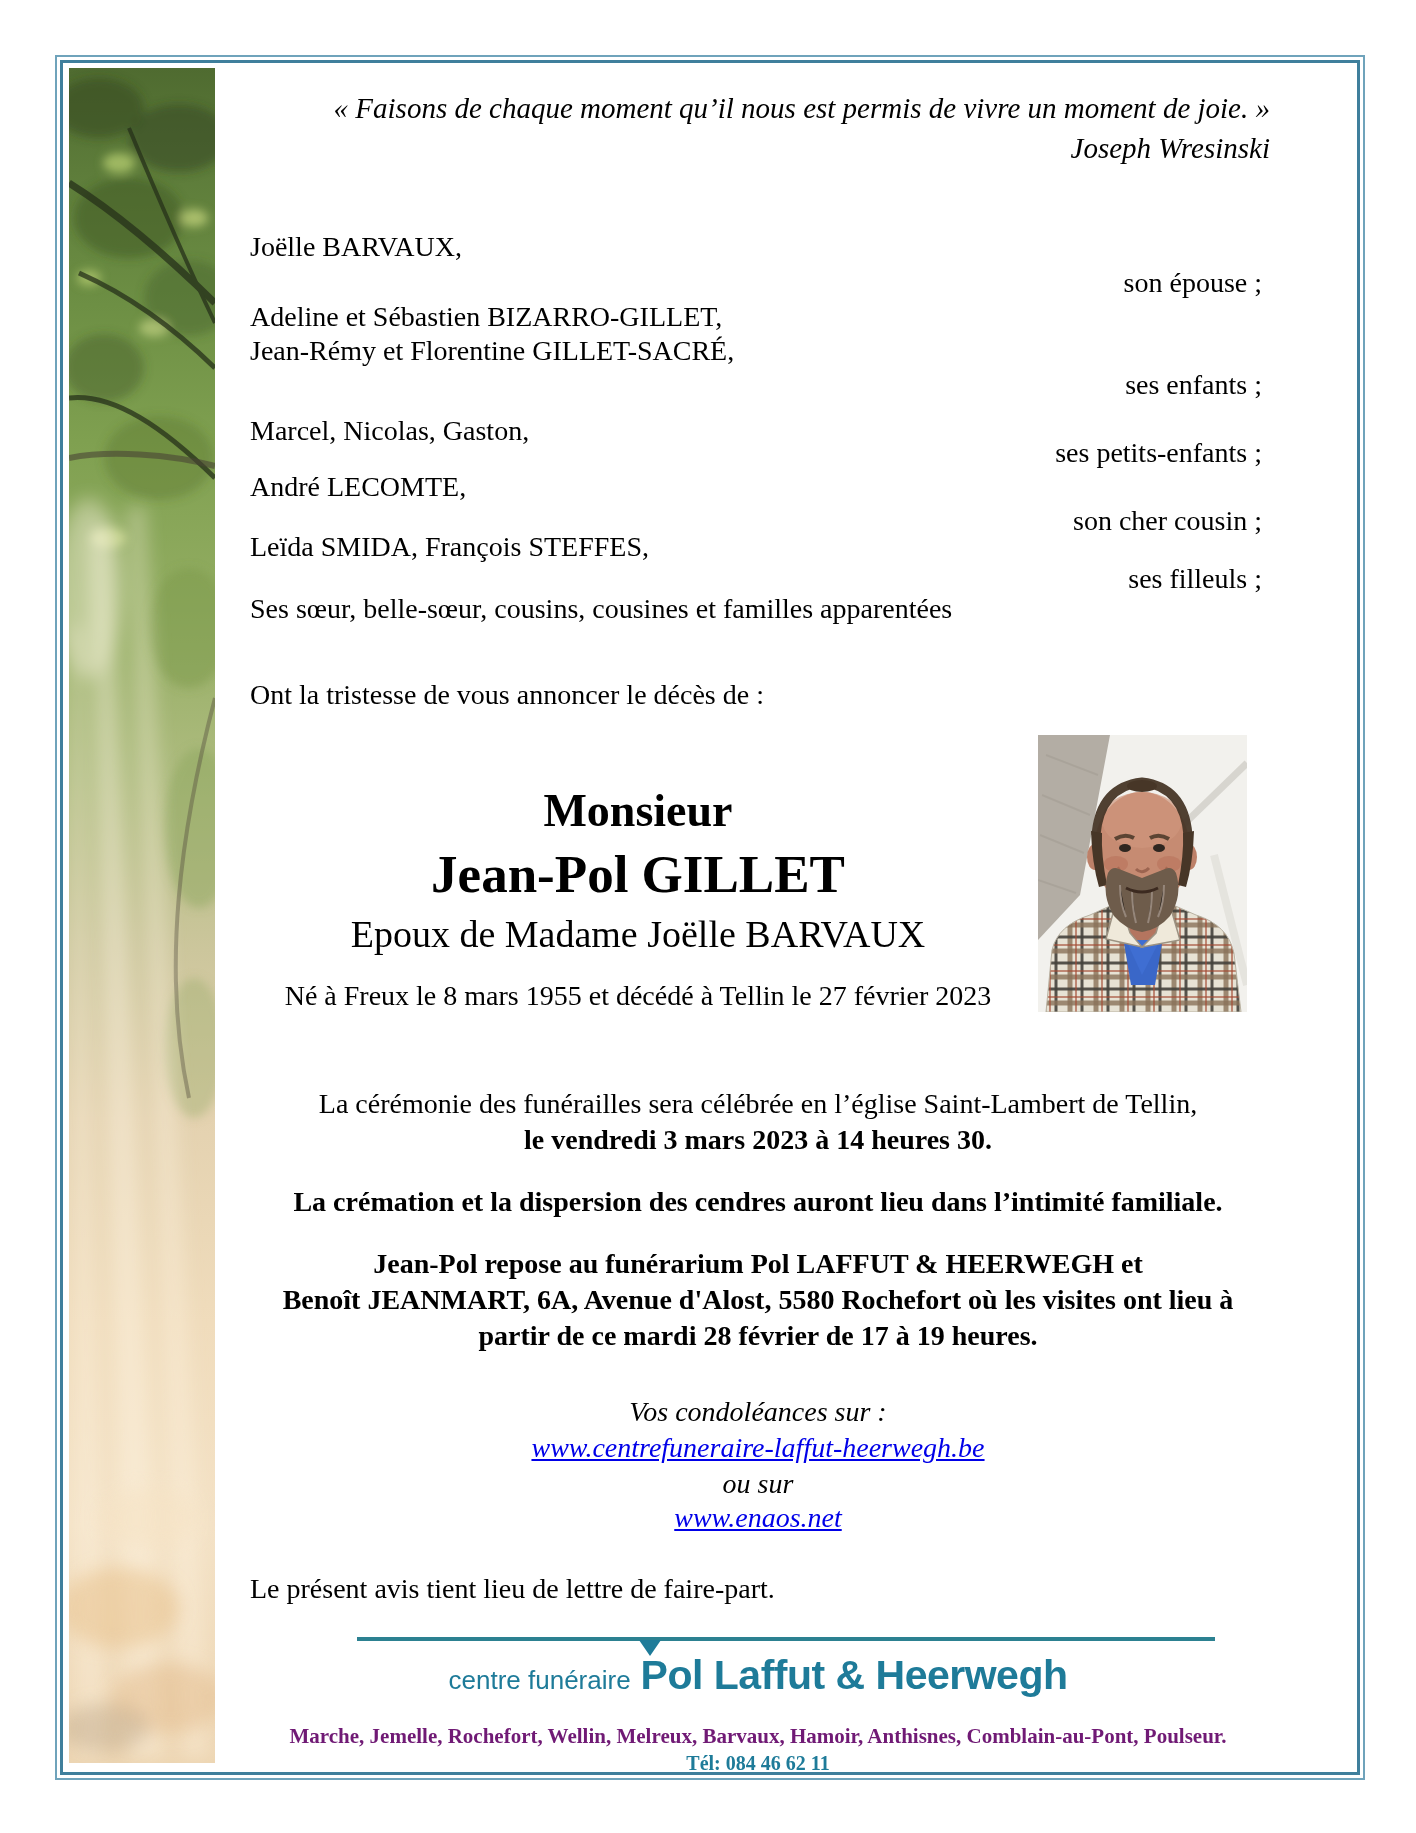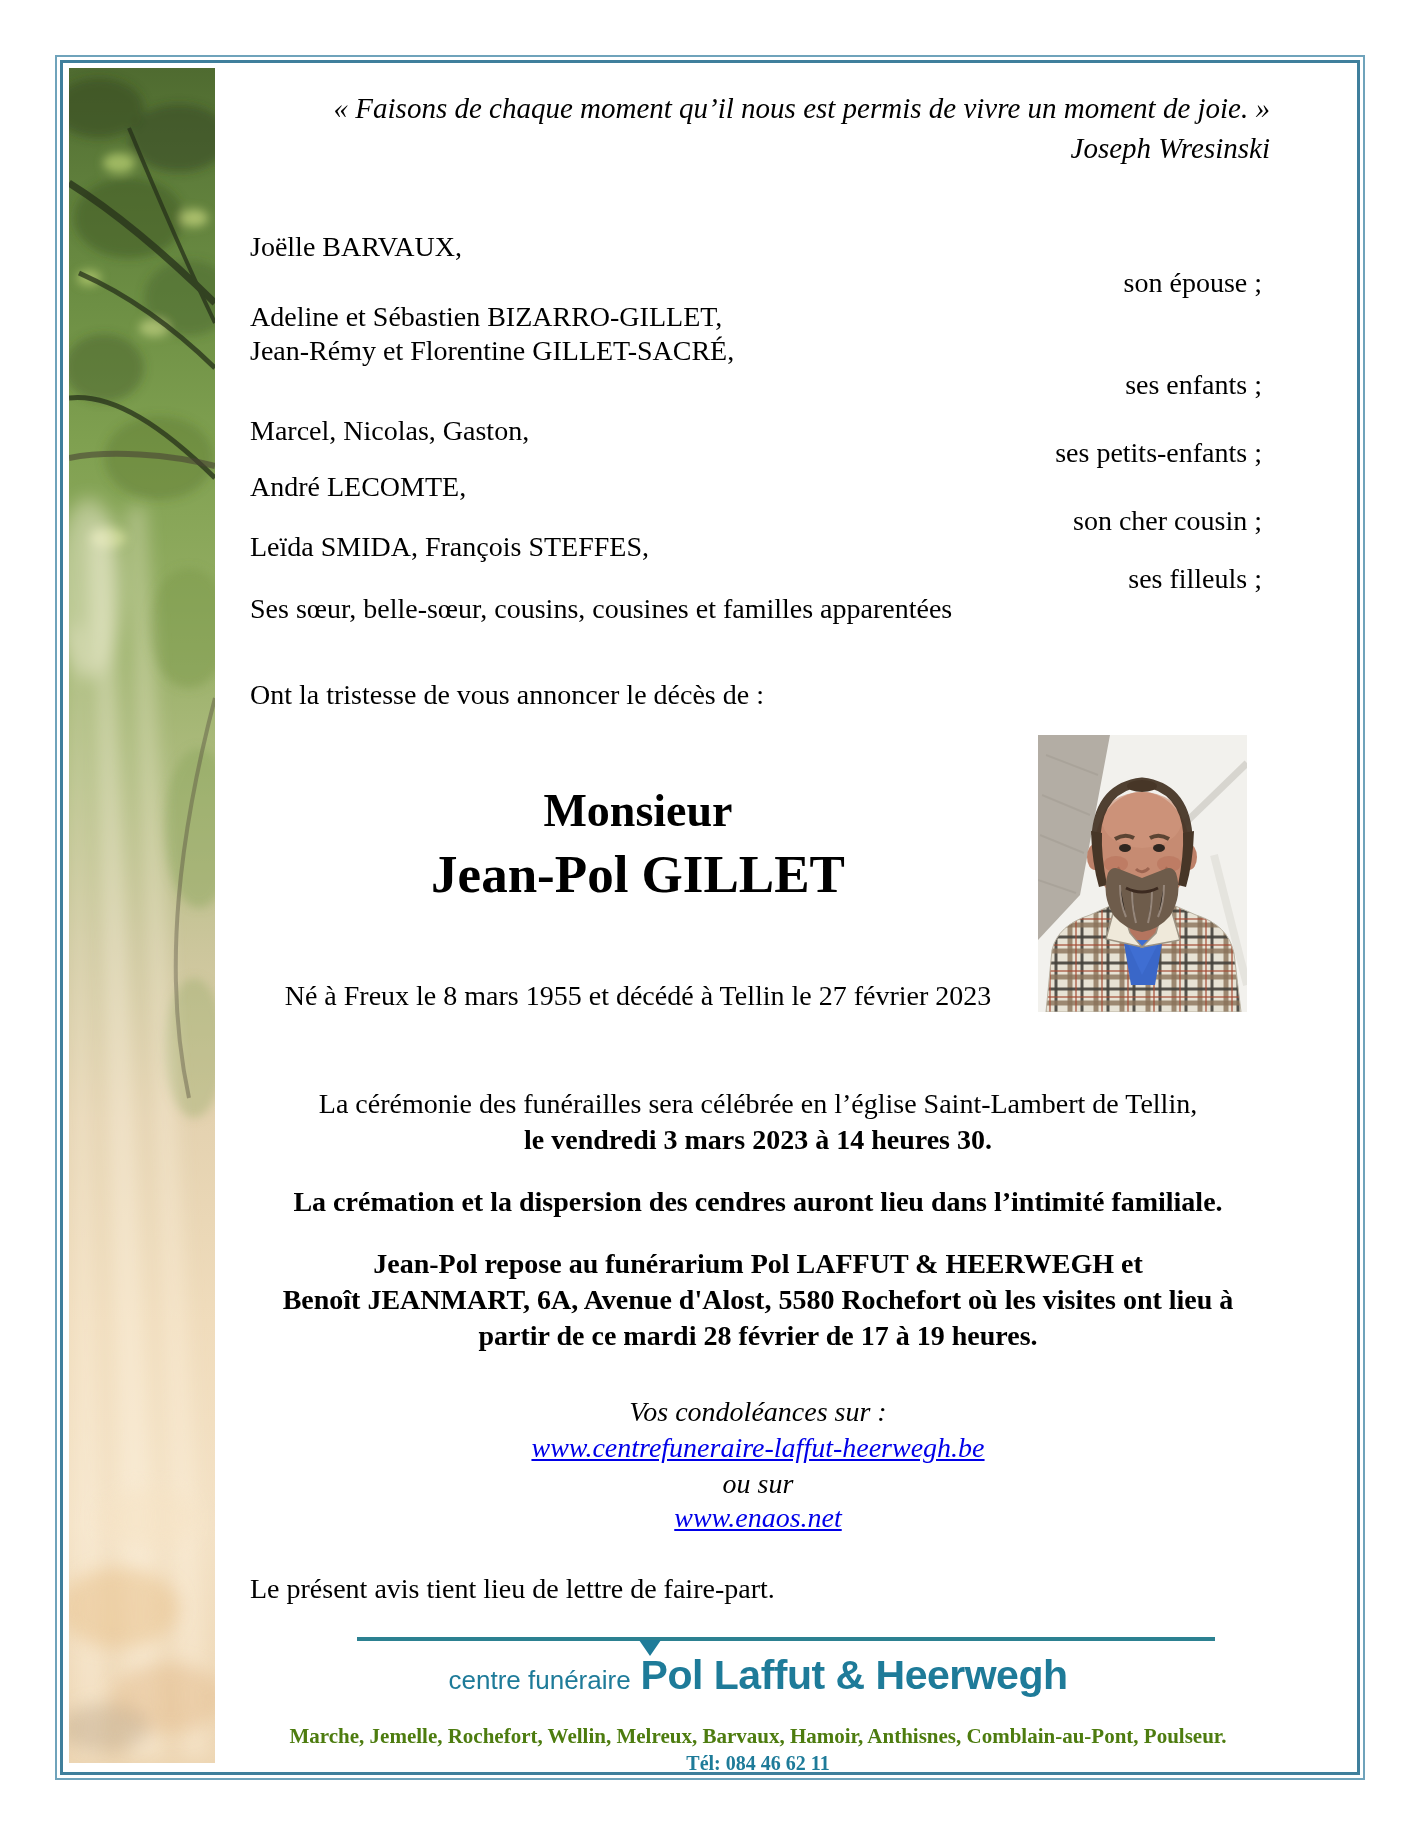--- a/index.html
+++ b/index.html
@@ -44,21 +44,21 @@
   
   .rule{position:absolute;left:357px;top:1637px;width:858px;height:4px;background:#2c8191;}
   .footer-logo{position:absolute;left:215px;top:1652px;width:1086px;text-align:center;
                font-family:"Liberation Sans",sans-serif;color:#1e7b99;white-space:nowrap;}
   .brand-prefix{font-size:26px;vertical-align:baseline;margin-right:10px;}
   .brand-wrap{position:relative;display:inline-block;}
   .tri{position:absolute;top:-12px;left:-2px;width:0;height:0;
        border-left:11px solid transparent;border-right:11px solid transparent;
        border-top:16px solid #1e7b99;}
   .brand-name{font-size:41px;font-weight:bold;letter-spacing:-0.5px;}
-  .f-cities{top:1724px;font-weight:bold;font-size:21px;color:#4d7c0f;}
+  .f-cities{top:1724px;font-weight:bold;font-size:21px;color:#701a75;}
   .f-tel{top:1752px;font-weight:bold;font-size:20px;color:#1e7b99;}
 </style>
 </head>
 <body>
 
 <div class="page">
 
   <div class="border-outer">
     <div class="border-inner"></div>
   </div>
@@ -140,20 +140,21 @@
   <div class="t rel  r-petits">ses petits-enfants ;</div>
   <div class="t name r-andre">André LECOMTE,</div>
   <div class="t rel  r-cousin">son cher cousin ;</div>
   <div class="t name r-leida">Leïda SMIDA, François STEFFES,</div>
   <div class="t rel  r-filleuls">ses filleuls ;</div>
   <div class="t name r-closing">Ses sœur, belle-sœur, cousins, cousines et familles apparentées</div>
   <div class="t name r-intro">Ont la tristesse de vous annoncer le décès de :</div>
 
   <div class="center-block d-title">Monsieur</div>
   <div class="center-block d-name">Jean-Pol GILLET</div>
+  <div class="center-block d-spouse">Epoux de Madame Joëlle BARVAUX</div>
   <div class="center-block d-birth">Né à Freux le 8 mars 1955 et décédé à Tellin le 27 février 2023</div>
 
   <div class="portrait">
     <svg viewBox="0 0 209 277" preserveAspectRatio="none" aria-hidden="true">
       <defs>
         <pattern id="plaid" patternUnits="userSpaceOnUse" width="26" height="26">
           <rect width="26" height="26" fill="#e7e2d4"></rect>
           <path d="M6,0 V26" stroke="#8a7258" stroke-width="5" opacity="0.8"></path>
           <path d="M18,0 V26" stroke="#45423c" stroke-width="3" opacity="0.9"></path>
           <path d="M0,8 H26" stroke="#8a7258" stroke-width="5" opacity="0.8"></path>

